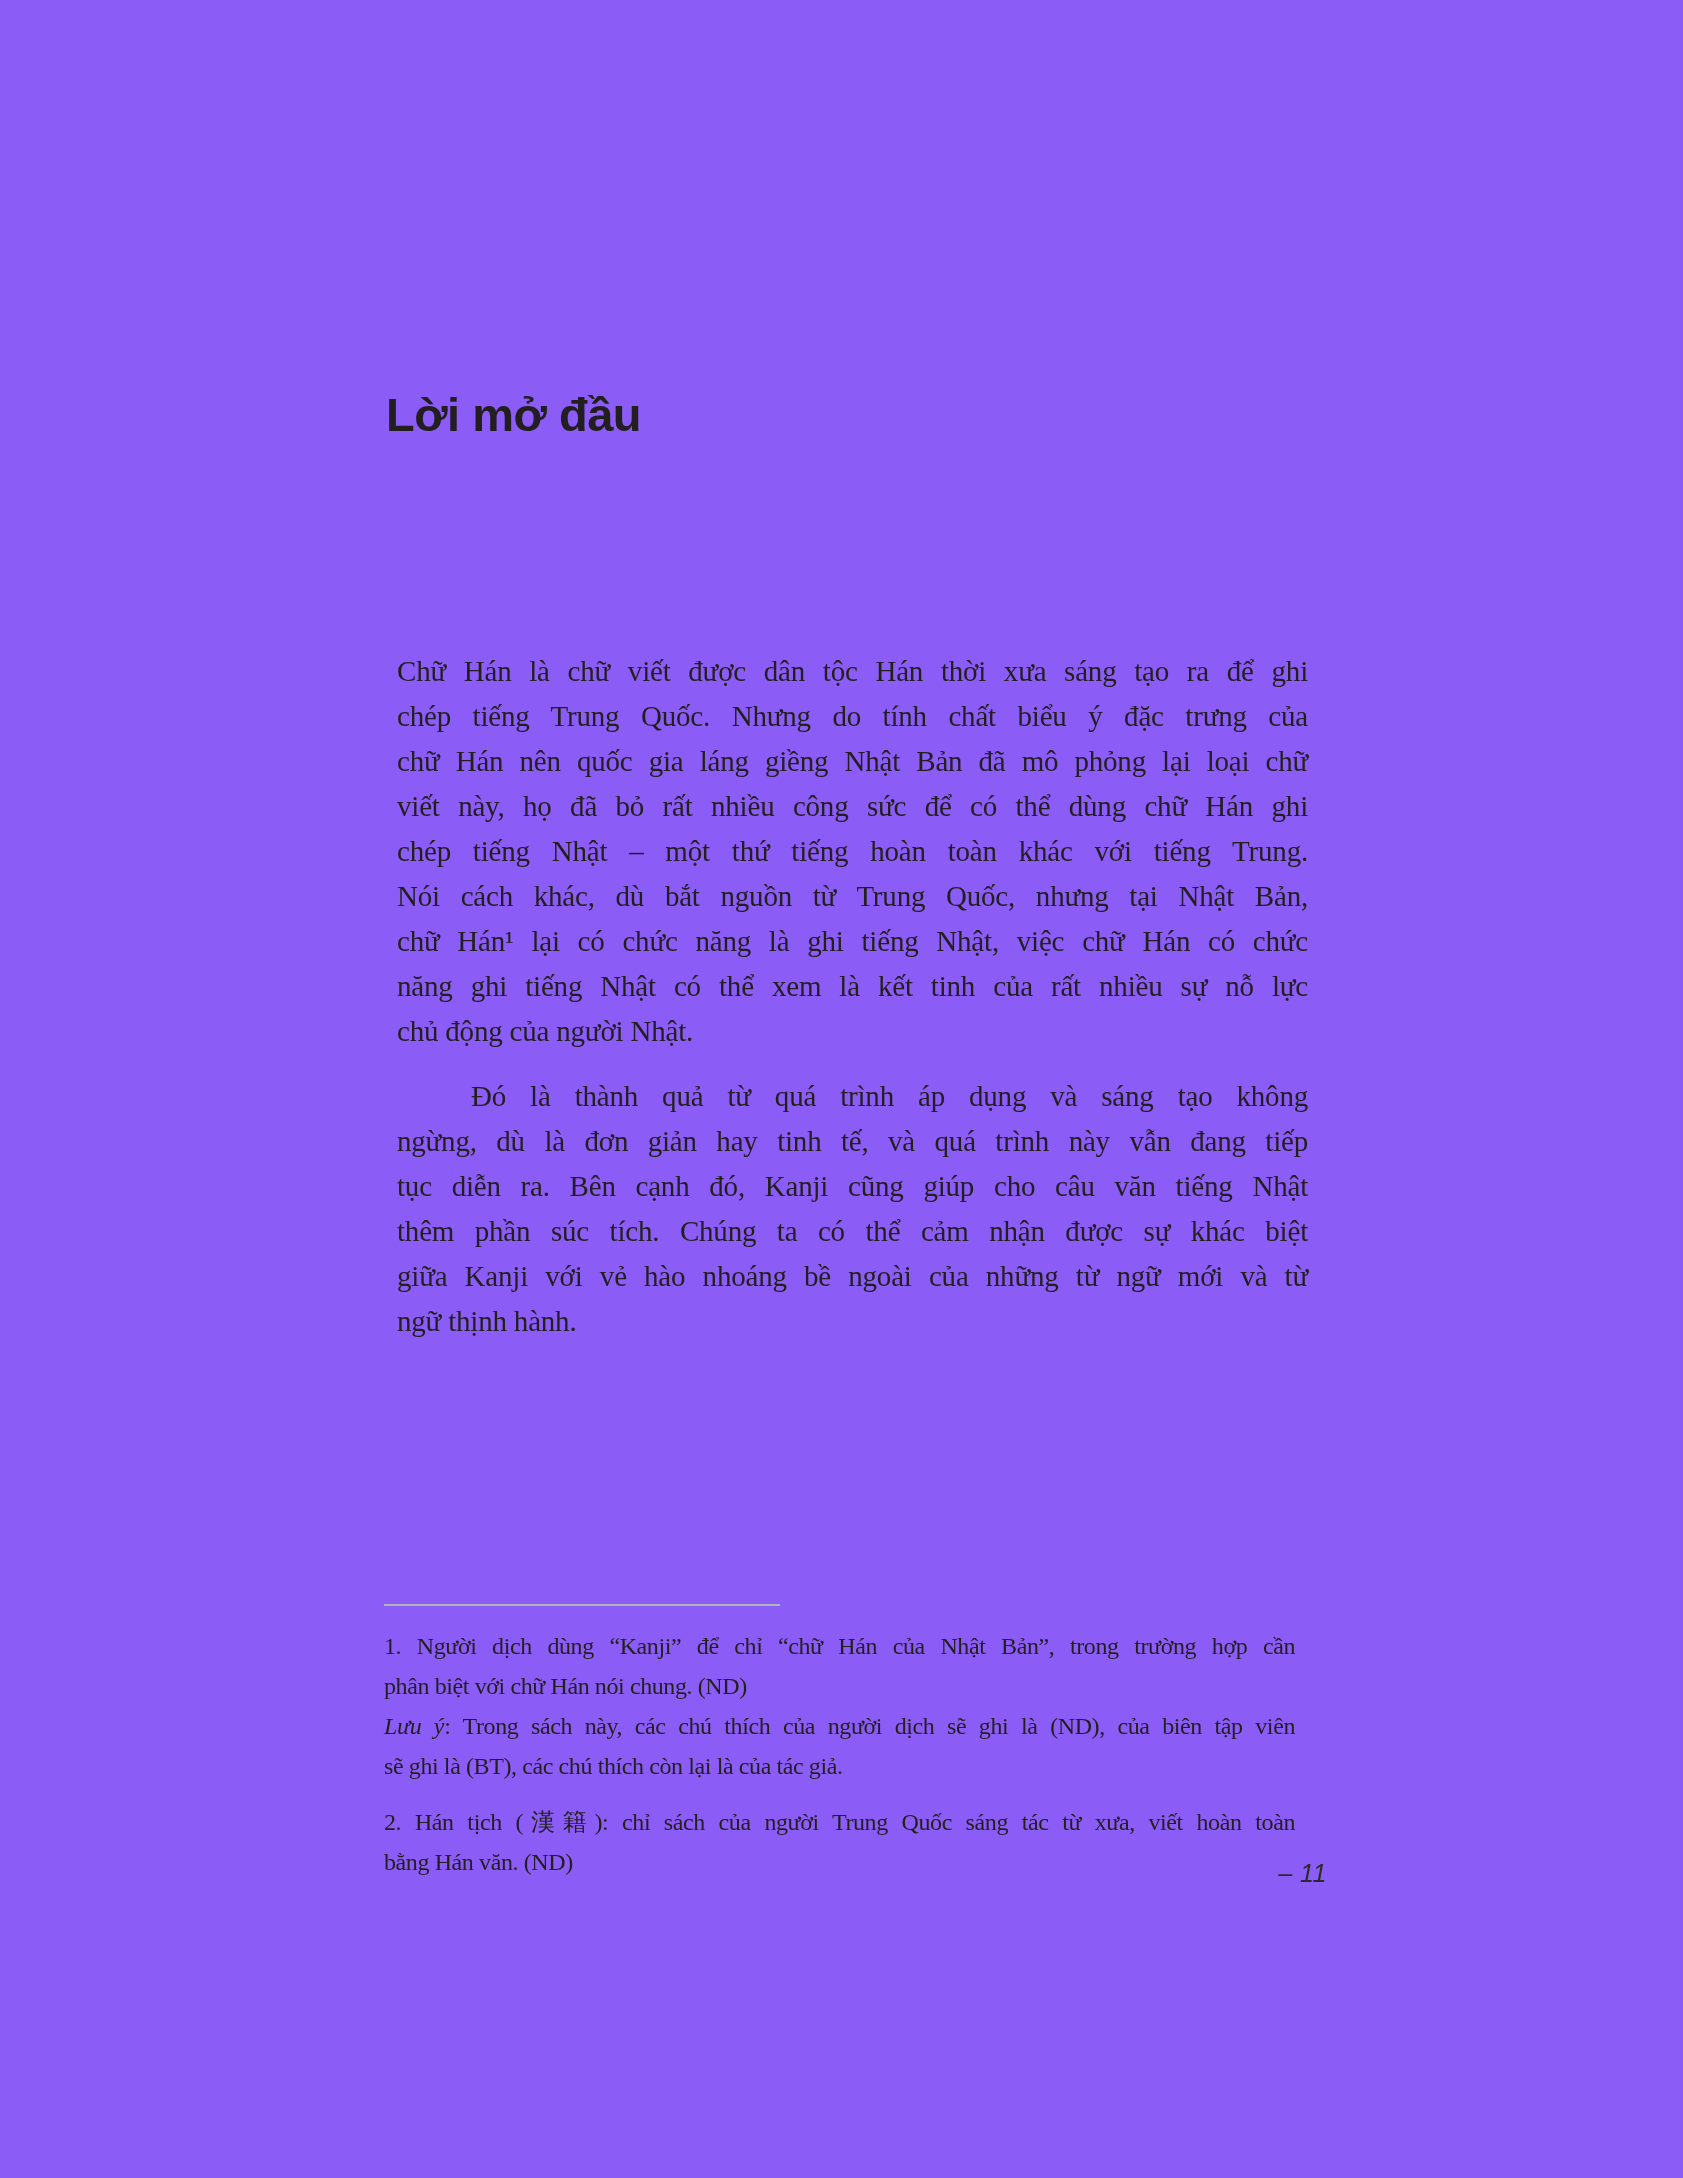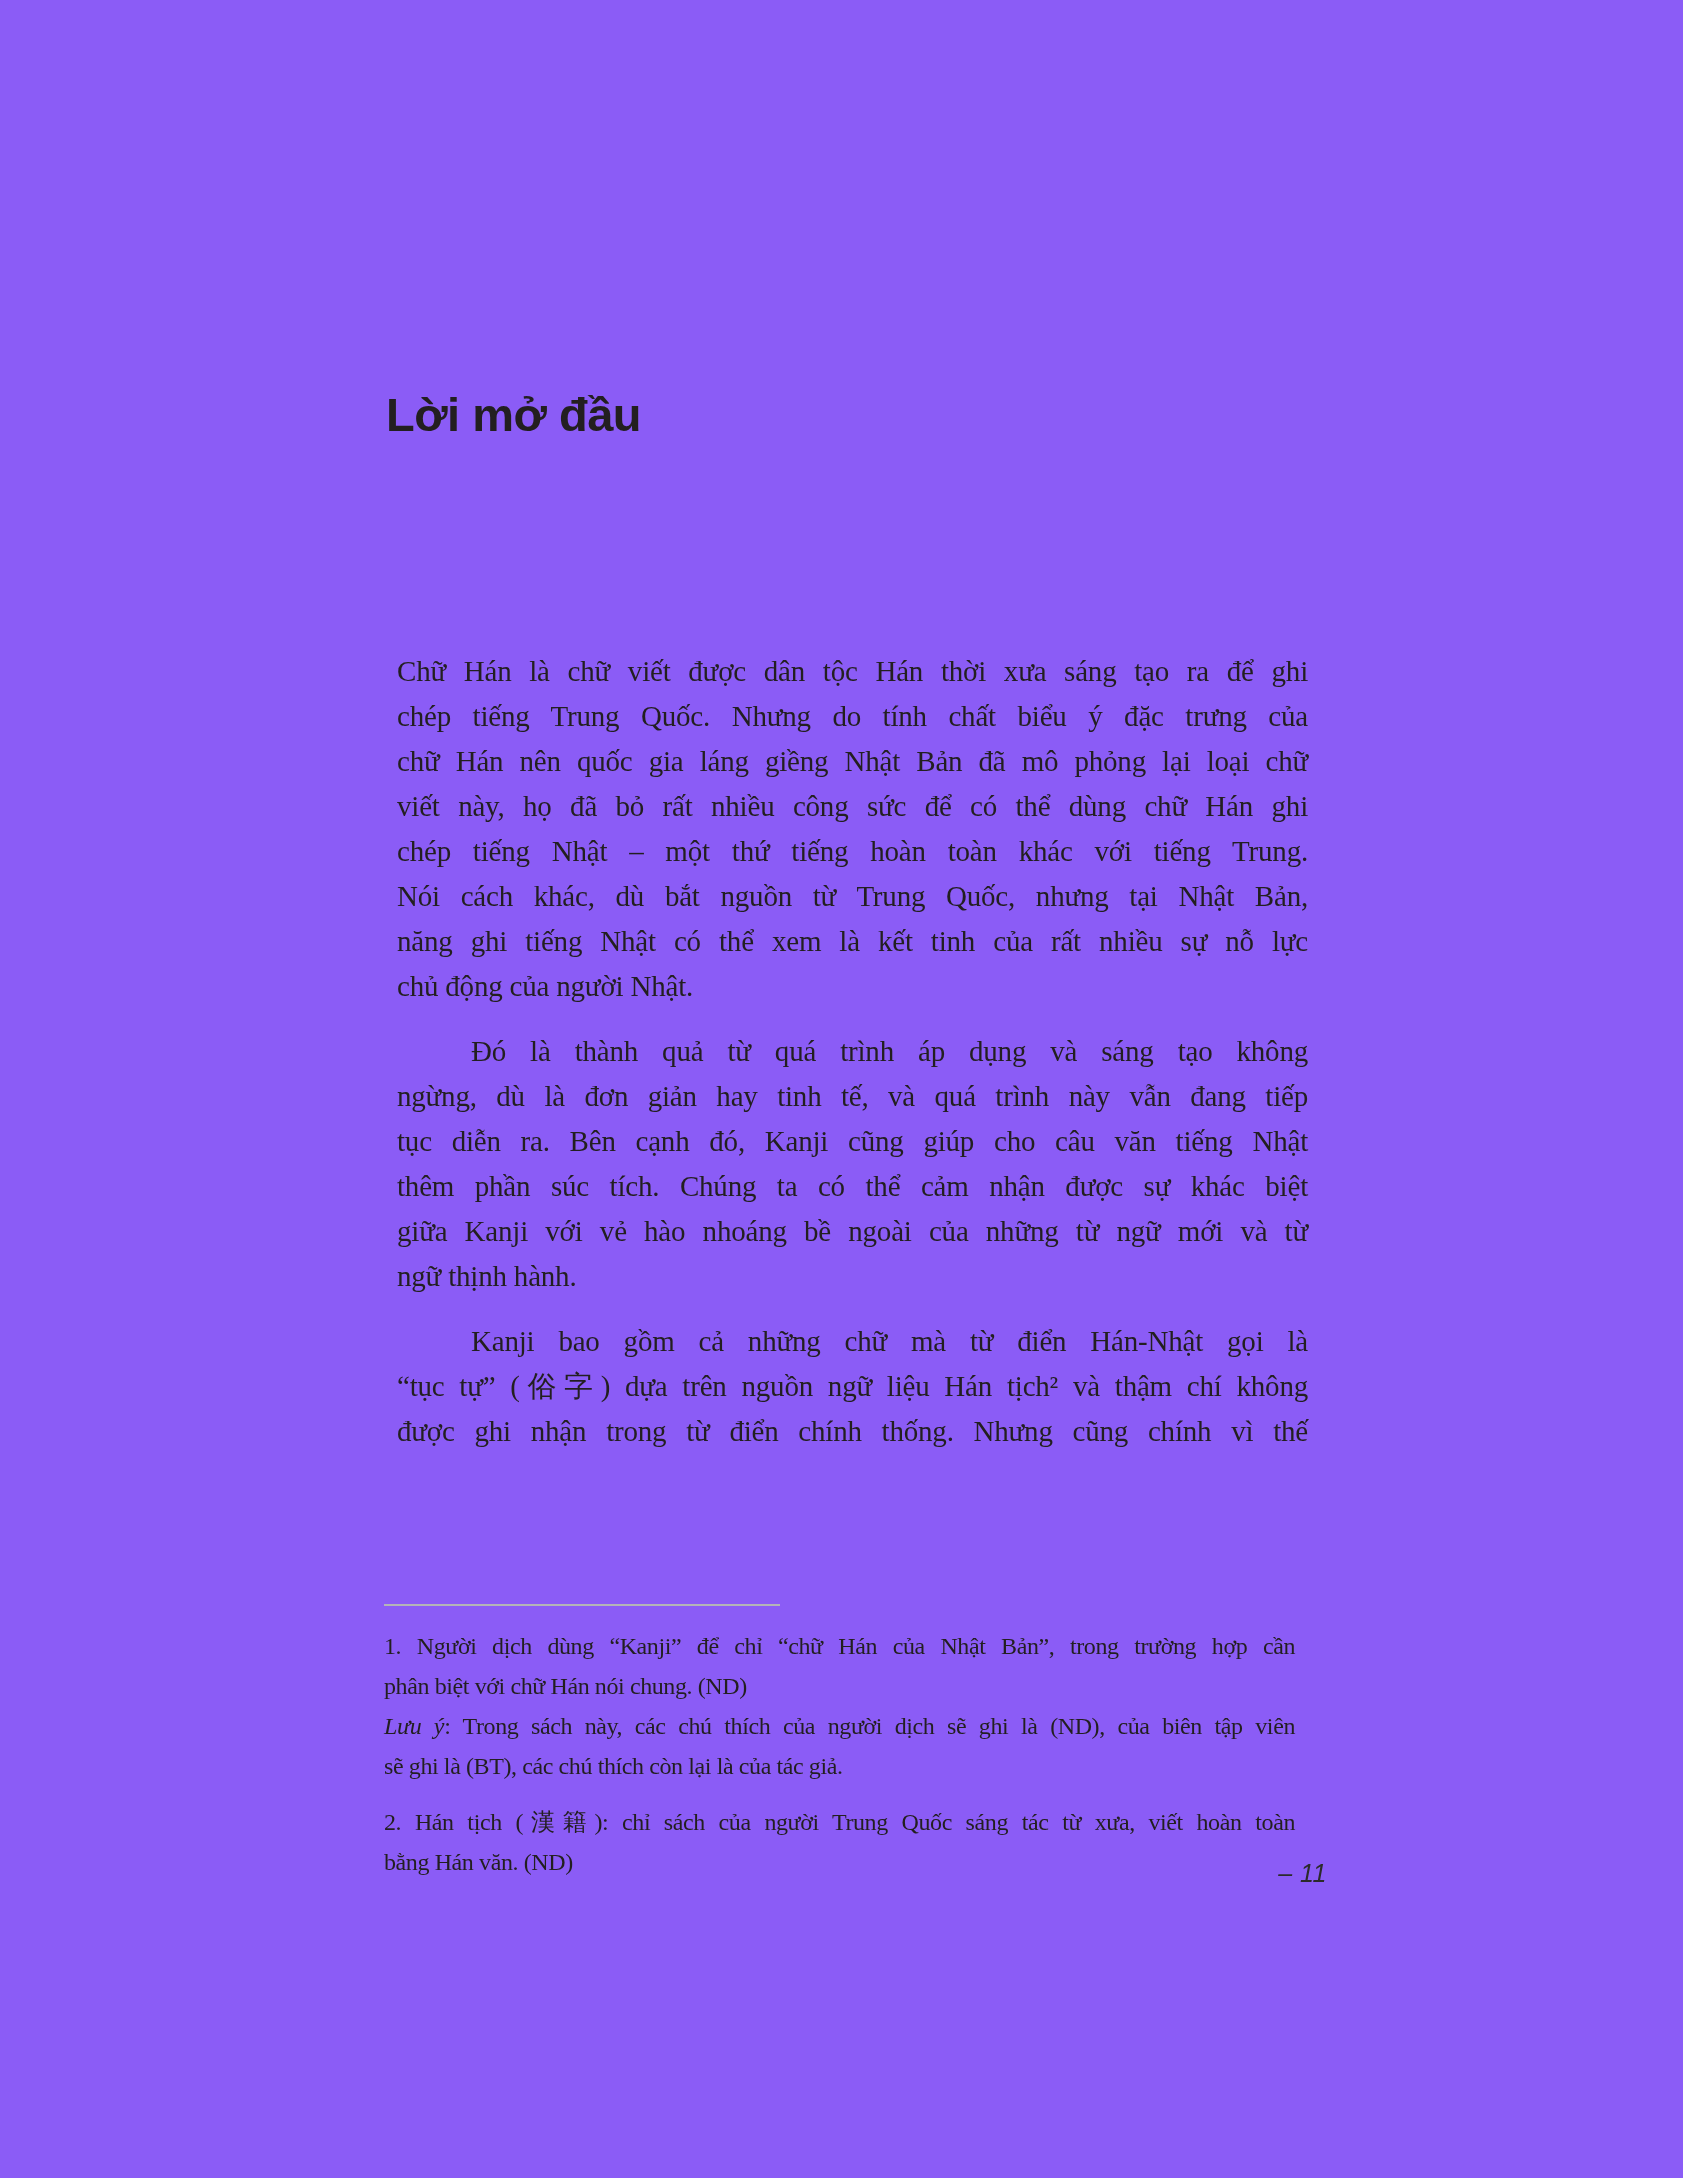--- a/index.html
+++ b/index.html
@@ -85,38 +85,34 @@
 
   <div class="body-text">
 
     <div class="paragraph">
       <div class="line">Chữ Hán là chữ viết được dân tộc Hán thời xưa sáng tạo ra để ghi</div>
       <div class="line">chép tiếng Trung Quốc. Nhưng do tính chất biểu ý đặc trưng của</div>
       <div class="line">chữ Hán nên quốc gia láng giềng Nhật Bản đã mô phỏng lại loại chữ</div>
       <div class="line">viết này, họ đã bỏ rất nhiều công sức để có thể dùng chữ Hán ghi</div>
       <div class="line">chép tiếng Nhật – một thứ tiếng hoàn toàn khác với tiếng Trung.</div>
       <div class="line">Nói cách khác, dù bắt nguồn từ Trung Quốc, nhưng tại Nhật Bản,</div>
+      <div class="line">chữ Hán¹ lại có chức năng là ghi tiếng Nhật, việc chữ Hán có chức</div>
       <div class="line">năng ghi tiếng Nhật có thể xem là kết tinh của rất nhiều sự nỗ lực</div>
       <div class="line last">chủ động của người Nhật.</div>
     </div>
 
     <div class="paragraph">
       <div class="line indent">Đó là thành quả từ quá trình áp dụng và sáng tạo không</div>
       <div class="line">ngừng, dù là đơn giản hay tinh tế, và quá trình này vẫn đang tiếp</div>
       <div class="line">tục diễn ra. Bên cạnh đó, Kanji cũng giúp cho câu văn tiếng Nhật</div>
       <div class="line">thêm phần súc tích. Chúng ta có thể cảm nhận được sự khác biệt</div>
       <div class="line">giữa Kanji với vẻ hào nhoáng bề ngoài của những từ ngữ mới và từ</div>
       <div class="line last">ngữ thịnh hành.</div>
     </div>
 
-    <div class="paragraph">
-      <div class="line indent">Kanji bao gồm cả những chữ mà từ điển Hán-Nhật gọi là</div>
-      <div class="line">“tục tự” (俗字) dựa trên nguồn ngữ liệu Hán tịch² và thậm chí không</div>
-      <div class="line">được ghi nhận trong từ điển chính thống. Nhưng cũng chính vì thế</div>
-    </div>
 
   </div>
 
   <div class="footnotes">
     <div class="footnote-rule"></div>
 
     <div class="footnote">
       <div class="line">1. Người dịch dùng “Kanji” để chỉ “chữ Hán của Nhật Bản”, trong trường hợp cần</div>
       <div class="line last">phân biệt với chữ Hán nói chung. (ND)</div>
       <div class="line"><span class="it">Lưu ý</span><span>: Trong sách này, các chú thích của người dịch sẽ ghi là (ND), của biên tập viên</span></div>

